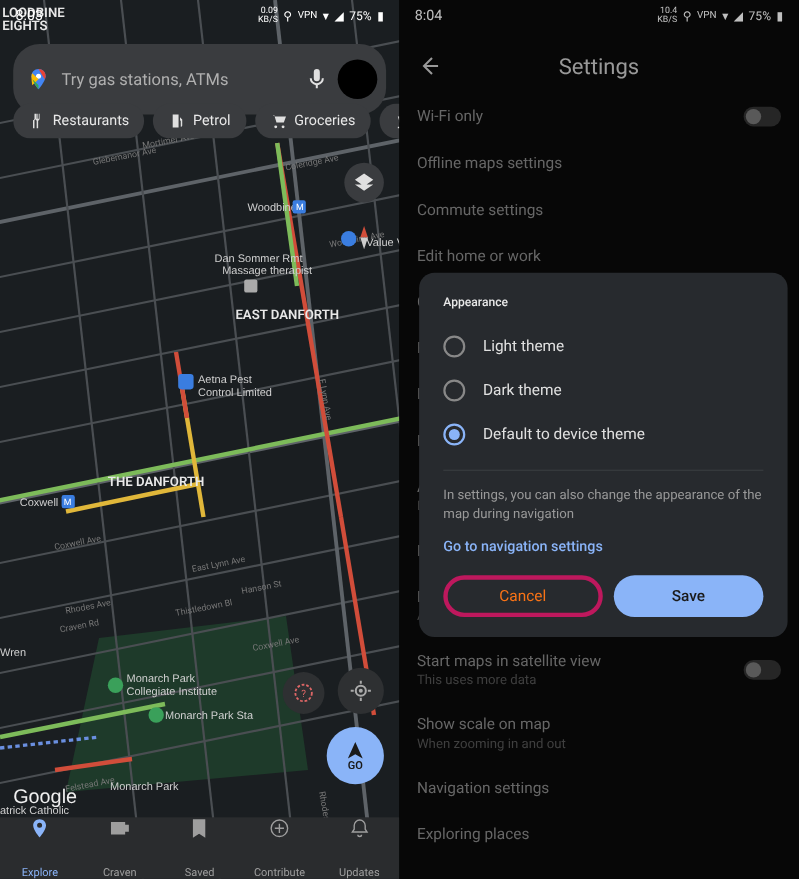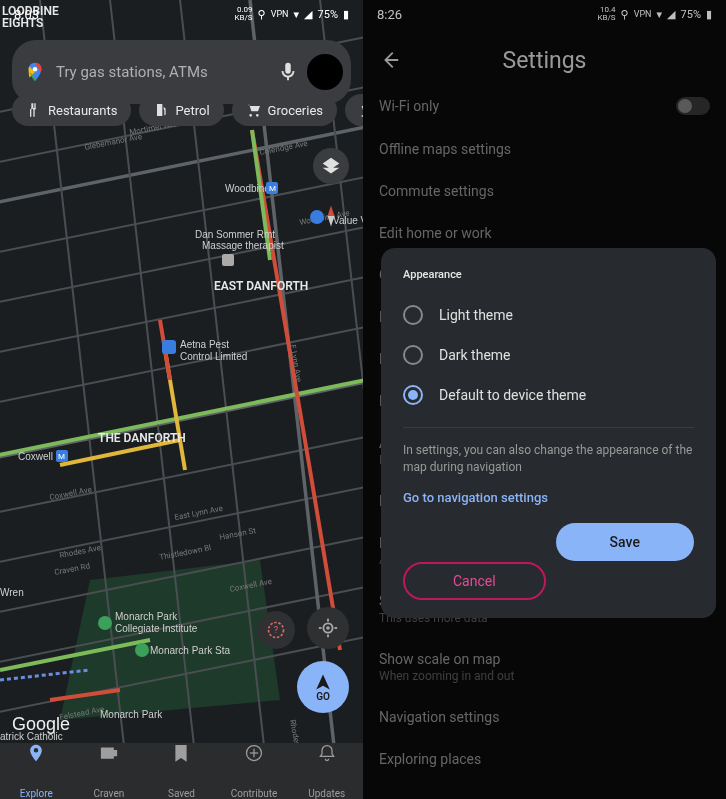--- a/index.html
+++ b/index.html
@@ -49,21 +49,21 @@
   
   .bottomnav{position:absolute;bottom:0;left:0;right:0;height:56px;background:#2a2c2e;display:flex;z-index:6;}
   .navitem{flex:1;display:flex;flex-direction:column;align-items:center;justify-content:space-between;gap:2px;color:#9e9e9e;font-size:10px;}
   .navitem.active{color:#8ab4f8;}
   .navitem svg{width:20px;height:20px;}
 
   
   .pane-right { background:#0a0a0a;}
   .settings-header{display:flex;align-items:center;height:48px;padding:0 16px;margin-top:8px;}
   .back-arrow{width:22px;height:22px;}
-  .settings-title{flex:1;text-align:center;color:#ccc;font-size:23px;margin-right:22px;}
+  .settings-title{flex:1;text-align:center;color:#ccc;font-size:20px;margin-right:22px;}
   .settings-list{padding:0 16px;}
   .setrow{padding:13px 0;color:#888;font-size:14px;}
   .setrow .sub{color:#555;font-size:12px;margin-top:2px;}
   .setrow.toggle{display:flex;align-items:center;justify-content:space-between;}
   .switch{width:34px;height:18px;background:#333;border-radius:10px;position:relative;}
   .switch::after{content:"";position:absolute;left:2px;top:2px;width:14px;height:14px;background:#777;border-radius:50%;}
 
   
   .dialog-scrim{position:absolute;inset:0;background:rgba(0,0,0,0.25);z-index:8;}
   .dialog{position:absolute;top:248px;left:18px;right:10px;background:#272a2e;border-radius:14px;padding:20px 22px 18px 22px;z-index:9;}
@@ -71,21 +71,21 @@
   .radio-row{display:flex;align-items:center;gap:16px;padding:10px 0;}
   .radio{width:20px;height:20px;border:2px solid #888;border-radius:50%;position:relative;flex-shrink:0;}
   .radio.selected{border-color:#8ab4f8;}
   .radio.selected::after{content:"";position:absolute;inset:3px;background:#8ab4f8;border-radius:50%;}
   .radio-label{color:#e0e0e0;font-size:14px;}
   .dialog-divider{border:none;border-top:1px solid #3a3d40;margin:12px 0 14px 0;}
   .dialog-note{color:#999;font-size:12px;line-height:1.4;margin-bottom:14px;}
   .dialog-link{color:#8ab4f8;font-size:13px;font-weight:500;margin-bottom:18px;}
   .dialog-actions{display:flex;gap:10px;}
   .dbtn{flex:1;height:38px;border-radius:20px;display:flex;align-items:center;justify-content:center;font-size:14px;}
-  .dbtn.cancel{border:2px solid #be185d;color:#ec4899;margin-top:39px;}
+  .dbtn.cancel{border:4px solid #be185d;color:#f97316;}
   .dbtn.save{background:#8ab4f8;color:#1a1a1a;font-weight:500;}
 
   .street-text{fill:#777;font-size:8px;}
 </style>
 </head>
 <body>
 
 <div class="container">
 
   <div class="pane pane-left">
@@ -296,21 +296,21 @@
             <path fill="none" stroke="currentColor" stroke-width="1.5" d="M12 3a6 6 0 00-6 6v4l-2 3h16l-2-3V9a6 6 0 00-6-6zM10 19a2 2 0 004 0"></path>
           </svg>
         <span>Updates</span>
       </div>
     </div>
   </div>
 
   <div class="pane pane-right">
 
     <div class="statusbar">
-      <span>8:26</span>
+      <span>8:04</span>
       <div class="status-right">
         <div class="kb">
             <div>10.4</div>
             <div>KB/S</div>
           </div>
         <span>⚲</span>
         <span style="font-size:9px;">VPN</span>
         <span>▾</span>
         <span>◢</span>
         <span>75%</span>

